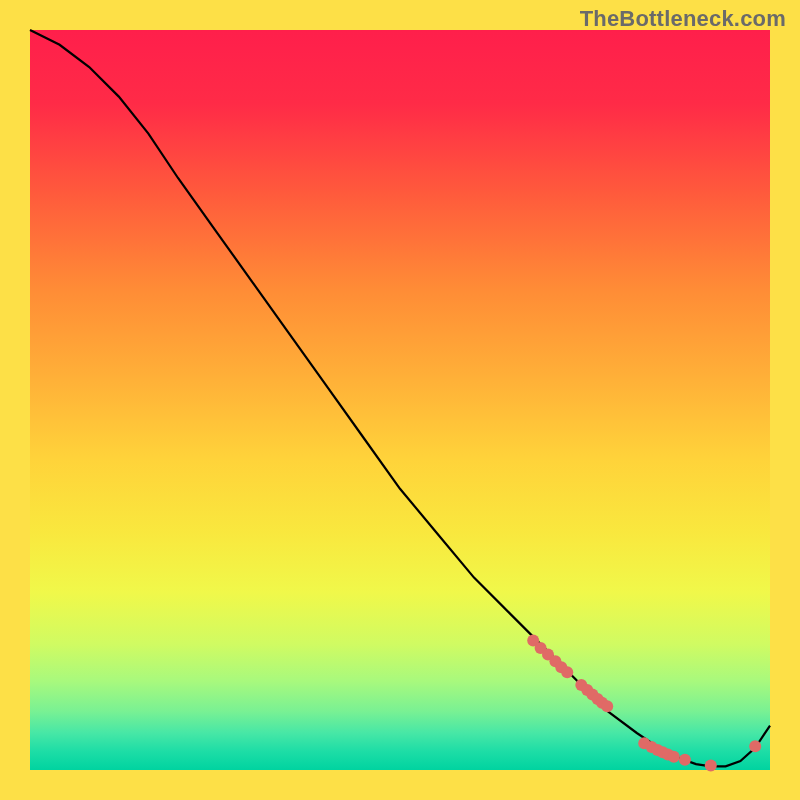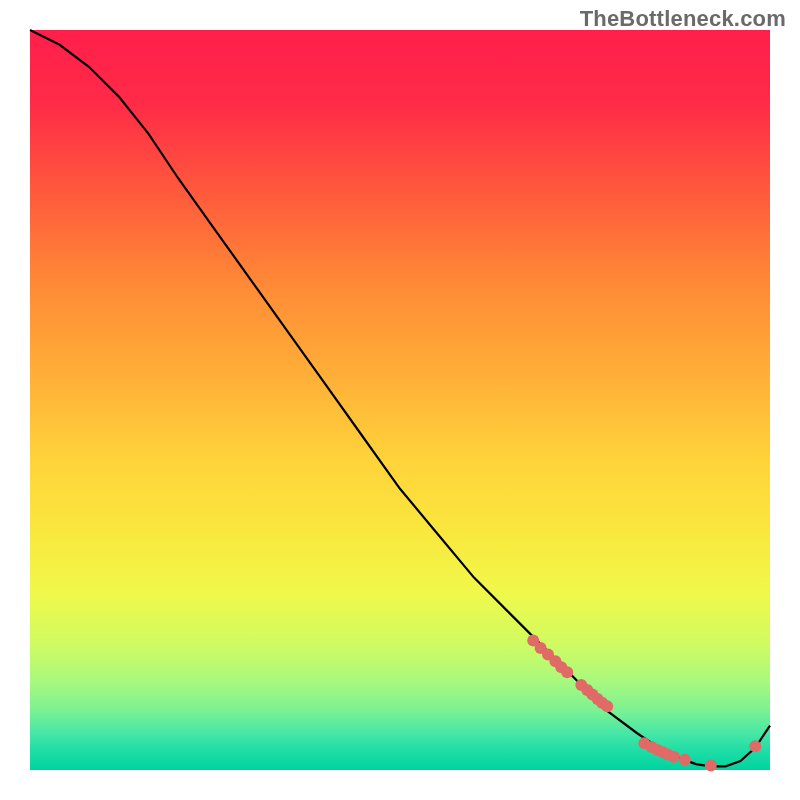--- a/index.html
+++ b/index.html
@@ -1,21 +1,21 @@
 <!DOCTYPE html>
 <html><head>
 <meta charset="utf-8">
 <style>
   * { margin: 0; padding: 0; box-sizing: border-box; }
   html, body { width: 800px; height: 800px; background: #000; overflow: hidden; }
   .stage {
     position: relative;
     width: 800px;
     height: 800px;
-    background: #ffffff;
+    background: #fde047;
   }
   .plot-area {
     position: absolute;
     left: 30px;
     top: 30px;
     width: 740px;
     height: 740px;
     background: linear-gradient(to bottom,
       #ff1f4b 0%,
       #ff2b47 10%,

